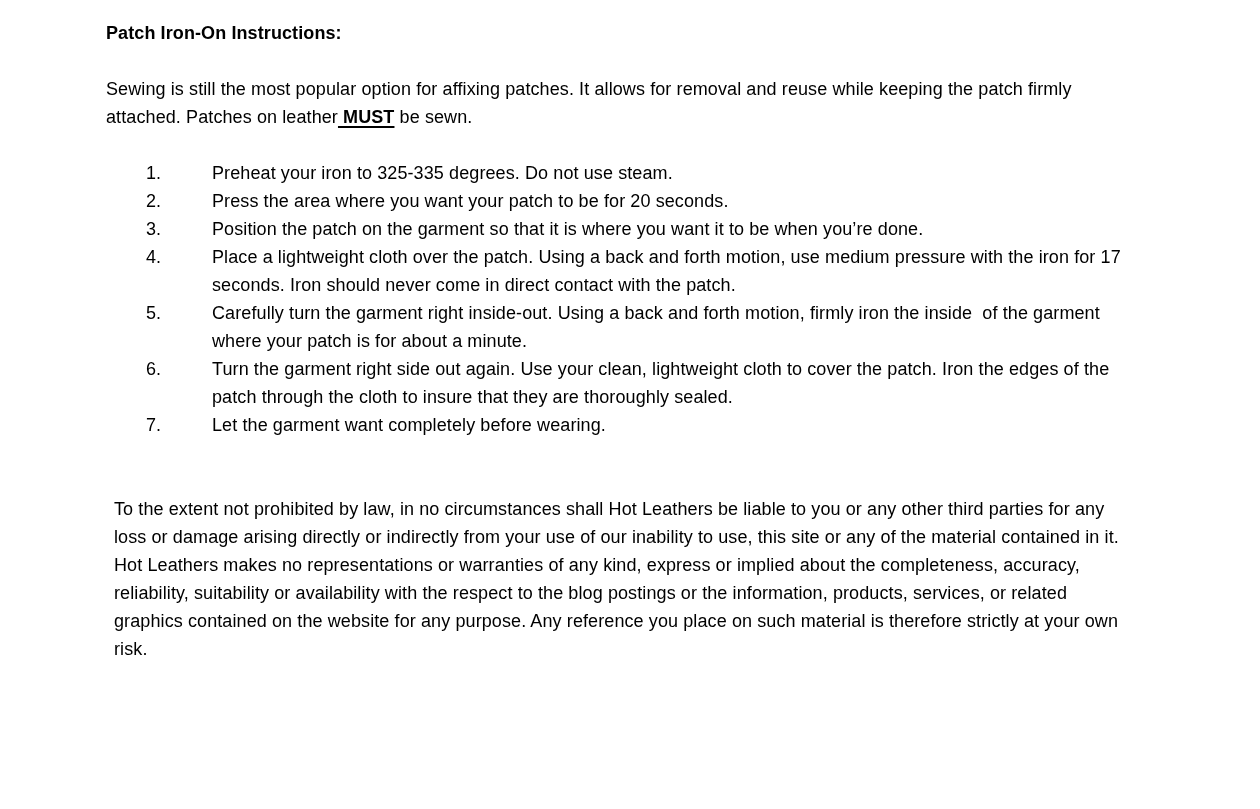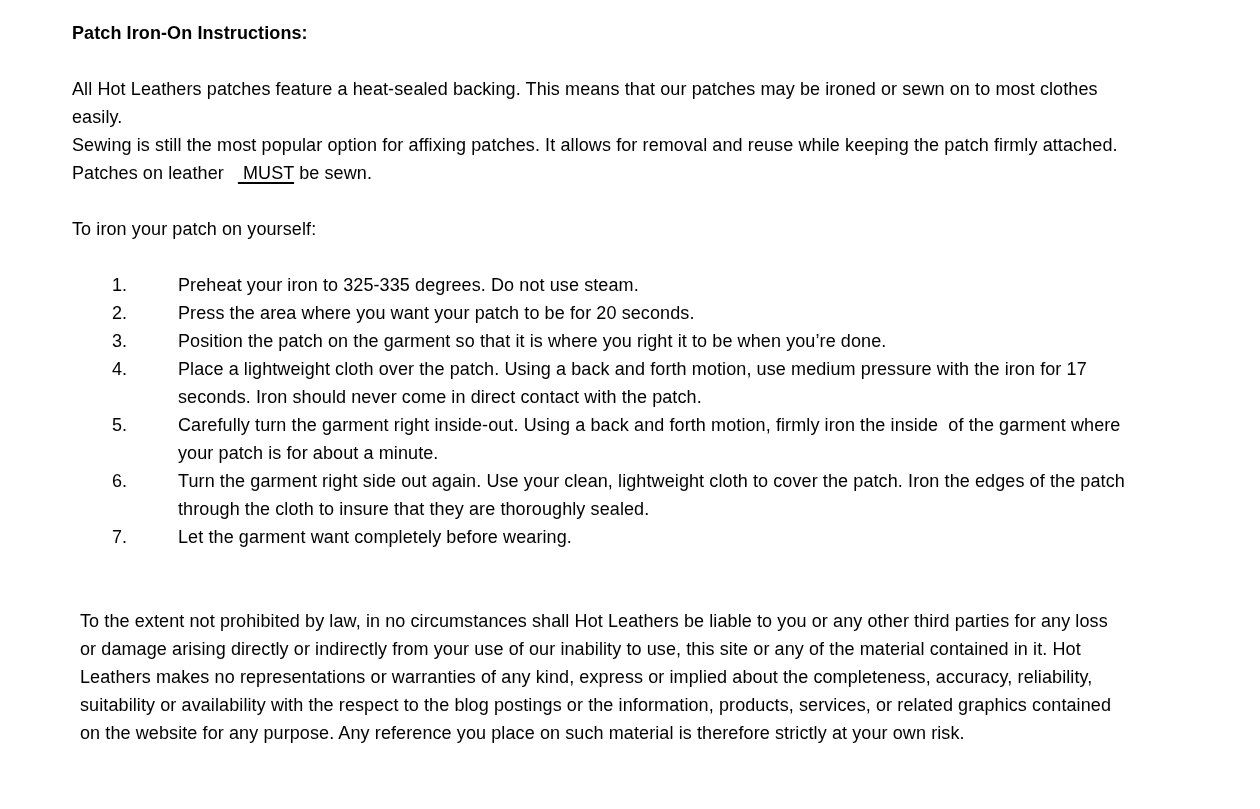--- a/index.html
+++ b/index.html
@@ -14,40 +14,39 @@
     color: #000000;
     font-family: "Liberation Sans", sans-serif;
     font-size: 18px;
     line-height: 28px;
     letter-spacing: 0.1px;
   }
   .doc {
     box-sizing: border-box;
     width: 1260px;
     height: 809px;
-    padding: 19px 130px 0 72px;
+    padding: 19px 130px 0 106px;
   }
   .title {
     font-size: 18px;
     font-weight: bold;
     margin: 0 0 28px 0;
   }
   .p {
     margin: 0;
     white-space: pre-wrap;
   }
   .intro {
     margin: 0 0 28px 0;
   }
   .must {
-    font-weight: normal;
+    font-weight: bold;
     text-decoration: underline;
     text-decoration-thickness: 2px;
     text-underline-offset: 3px;
-    margin-left: 14px;
   }
   .subheading {
     margin: 0 0 28px 0;
     white-space: pre-wrap;
   }
   .steps {
     margin: 0 0 56px 40px;
   }
   .step {
     display: flex;
@@ -68,38 +67,36 @@
   }
 </style>
 </head>
 <body>
 
 <div class="doc">
 
   <h1 class="title">Patch Iron-On Instructions:</h1>
 
   <div class="intro">
-    <p class="p">All Hot Leathers patches feature a heat-sealed backing. This means that our patches may be ironed or sewn on to most clothes easily.</p>
     <p class="p"><span>Sewing is still the most popular option for affixing patches. It allows for removal and reuse while keeping the patch firmly attached. Patches on leather</span><span class="must"> MUST</span><span> be sewn.</span></p>
   </div>
 
-  <p class="subheading">To iron your patch on yourself:</p>
 
   <div class="steps">
     <div class="step">
       <span class="num">1.</span>
       <span class="step-text">Preheat your iron to 325-335 degrees. Do not use steam.</span>
     </div>
     <div class="step">
       <span class="num">2.</span>
       <span class="step-text">Press the area where you want your patch to be for 20 seconds.</span>
     </div>
     <div class="step">
       <span class="num">3.</span>
-      <span class="step-text">Position the patch on the garment so that it is where you right it to be when you’re done.</span>
+      <span class="step-text">Position the patch on the garment so that it is where you want it to be when you’re done.</span>
     </div>
     <div class="step">
       <span class="num">4.</span>
       <span class="step-text">Place a lightweight cloth over the patch. Using a back and forth motion, use medium pressure with the iron for 17 seconds. Iron should never come in direct contact with the patch.</span>
     </div>
     <div class="step">
       <span class="num">5.</span>
       <span class="step-text">Carefully turn the garment right inside-out. Using a back and forth motion, firmly iron the inside  of the garment where your patch is for about a minute.</span>
     </div>
     <div class="step">

